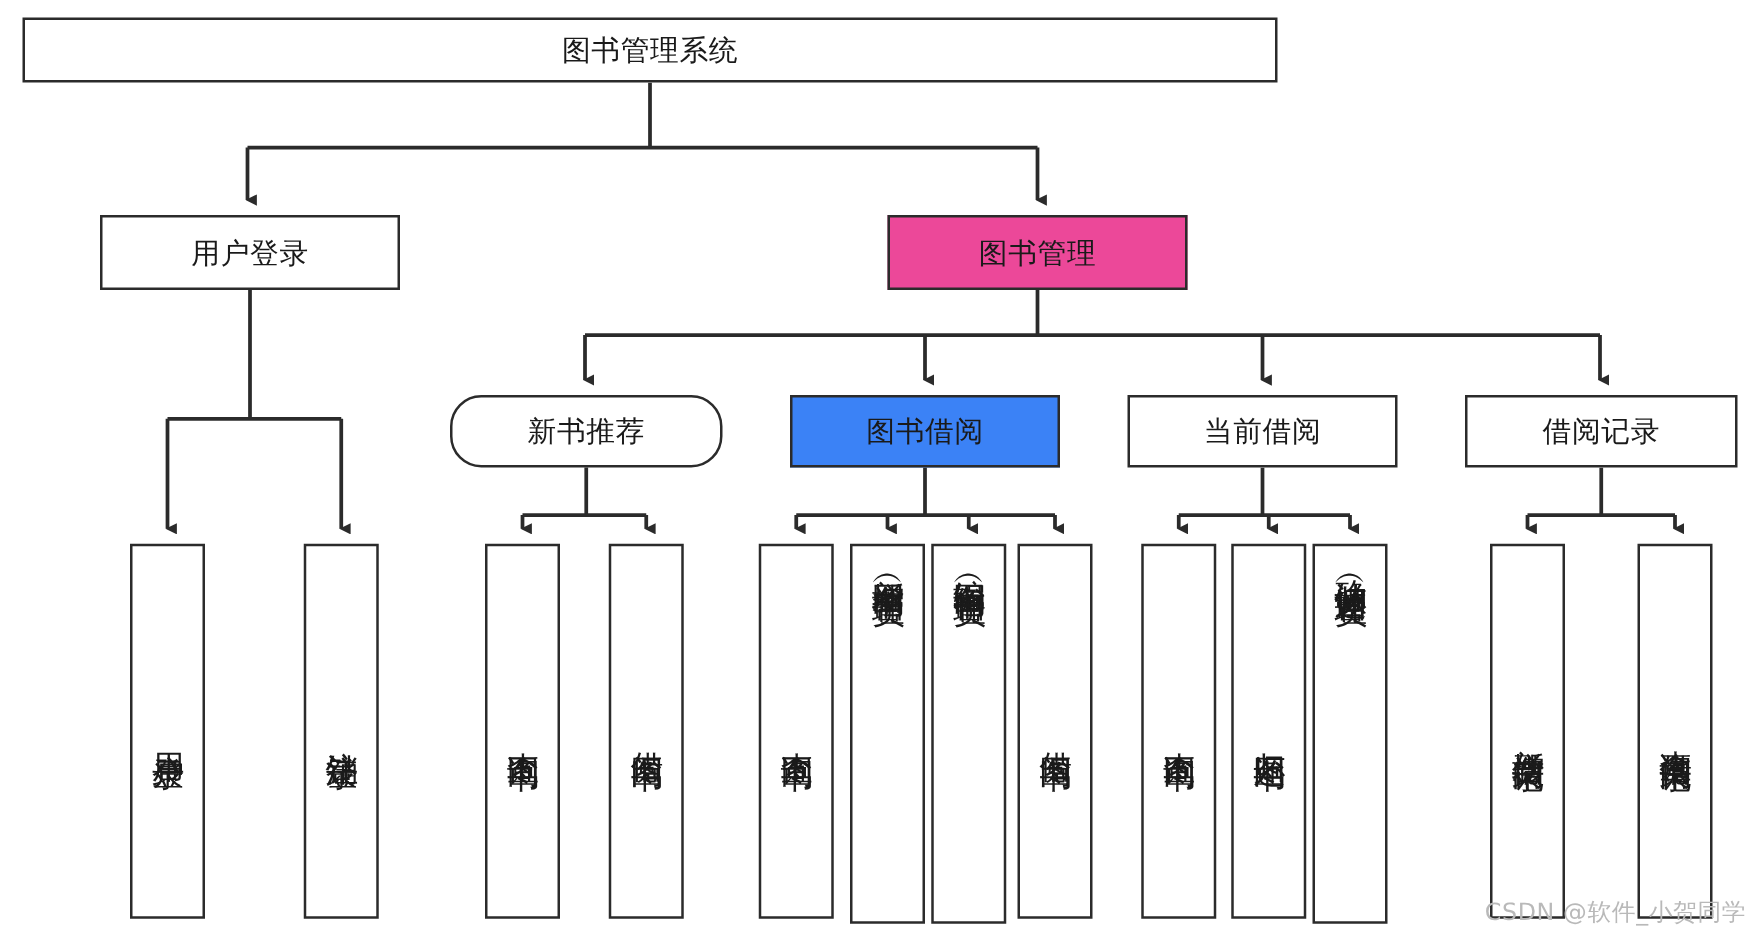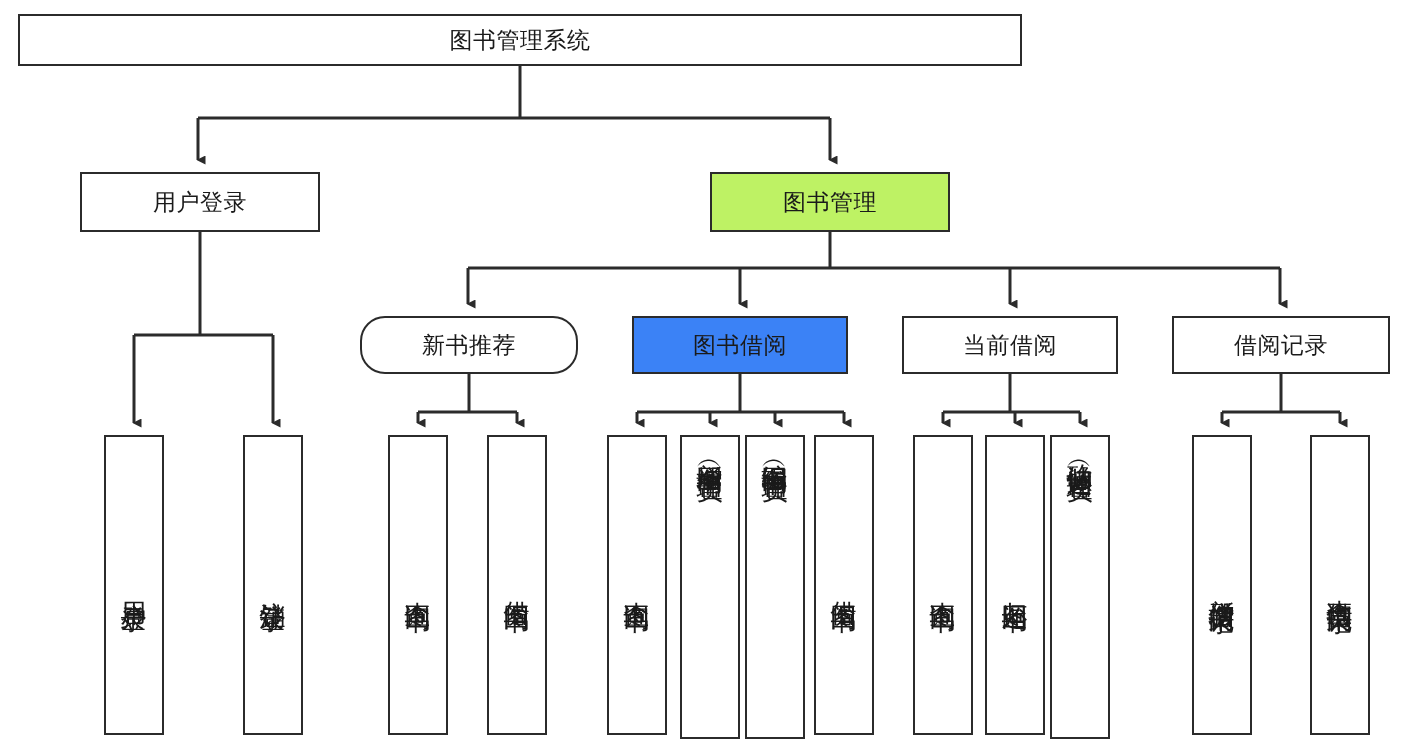--- a/index.html
+++ b/index.html
@@ -124,21 +124,21 @@
     </g>
   </svg>
 
   <div class="node horiz" style="left: 18px; top: 14px; width: 1004px; height: 52px; border-color: rgb(43, 43, 43); background: rgb(255, 255, 255); color: rgb(26, 26, 26);">
     <span class="node-label">图书管理系统</span>
   </div>
 
   <div class="node horiz" style="left: 80px; top: 172px; width: 240px; height: 60px; border-color: rgb(43, 43, 43); background: rgb(255, 255, 255); color: rgb(26, 26, 26);">
     <span class="node-label">用户登录</span>
   </div>
-  <div class="node horiz" style="left: 710px; top: 172px; width: 240px; height: 60px; border-color: rgb(43, 43, 43); background: #bef264; color: rgb(26, 26, 26);">
+  <div class="node horiz" style="left: 710px; top: 172px; width: 240px; height: 60px; border-color: rgb(43, 43, 43); background: #ec4899; color: rgb(26, 26, 26);">
     <span class="node-label">图书管理</span>
   </div>
 
   <div class="node horiz" style="left: 360px; top: 316px; width: 218px; height: 58px; border-color: rgb(43, 43, 43); background: rgb(255, 255, 255); color: rgb(26, 26, 26); border-radius: 25px;">
     <span class="node-label">新书推荐</span>
   </div>
   <div class="node horiz" style="left: 632px; top: 316px; width: 216px; height: 58px; border-color: rgb(43, 43, 43); background: #3b82f6; color: rgb(26, 26, 26);">
     <span class="node-label">图书借阅</span>
   </div>
   <div class="node horiz" style="left: 1172px; top: 316px; width: 218px; height: 58px; border-color: rgb(43, 43, 43); background: rgb(255, 255, 255); color: rgb(26, 26, 26);">
@@ -181,14 +181,15 @@
   <div class="node vert top-align" style="left: 1050px; top: 435px; width: 60px; height: 304px; border-color: rgb(43, 43, 43); background: rgb(255, 255, 255); color: rgb(26, 26, 26);">
     <span class="node-label">确认归还（管理员）</span>
   </div>
   <div class="node vert" style="left: 1192px; top: 435px; width: 60px; height: 300px; border-color: rgb(43, 43, 43); background: rgb(255, 255, 255); color: rgb(26, 26, 26);">
     <span class="node-label">新增借阅记录</span>
   </div>
   <div class="node vert" style="left: 1310px; top: 435px; width: 60px; height: 300px; border-color: rgb(43, 43, 43); background: rgb(255, 255, 255); color: rgb(26, 26, 26);">
     <span class="node-label">查询借阅记录</span>
   </div>
 
+  <div id="watermark" style="color: rgb(185, 185, 185);">CSDN @软件_小贺同学</div>
 
 </div>
 
 </body></html>

